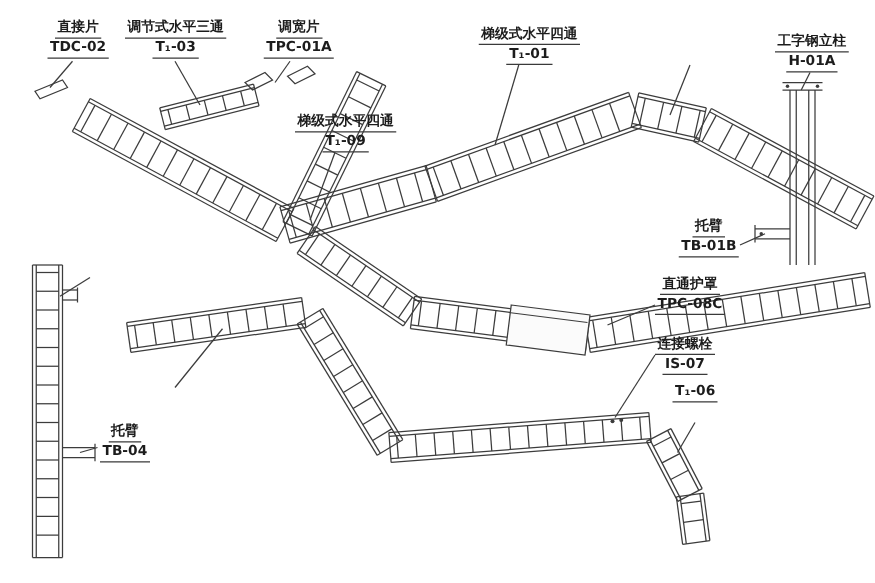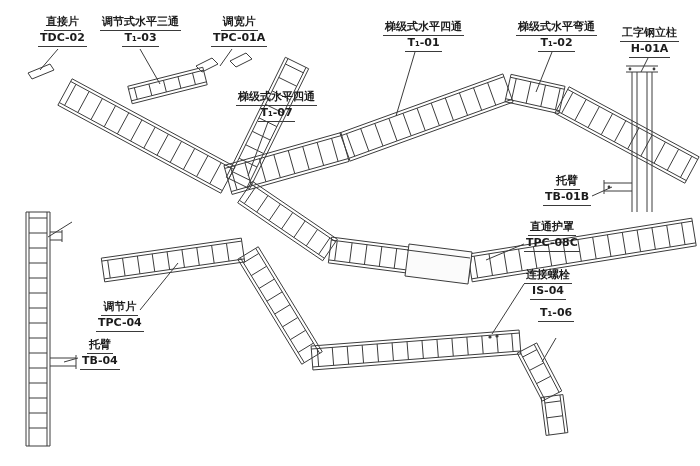--- a/index.html
+++ b/index.html
@@ -310,49 +310,41 @@
     <span class="ln">T₁-03</span>
   </div>
   <div class="callout" style="left:211px;top:15px">
     <span class="ln">调宽片</span>
     <span class="ln">TPC-01A</span>
   </div>
   <div class="callout" style="left:383px;top:20px">
     <span class="ln">梯级式水平四通</span>
     <span class="ln">T₁-01</span>
   </div>
-  <div class="callout" style="left:516px;top:20px">
-    <span class="ln">梯级式水平弯通</span>
-    <span class="ln">T₁-02</span>
-  </div>
   <div class="callout" style="left:620px;top:26px">
     <span class="ln">工字钢立柱</span>
     <span class="ln">H-01A</span>
   </div>
   <div class="callout" style="left:236px;top:90px">
     <span class="ln">梯级式水平四通</span>
-    <span class="ln">T₁-07</span>
+    <span class="ln">T₁-09</span>
   </div>
   <div class="callout" style="left:543px;top:174px">
     <span class="ln">托臂</span>
     <span class="ln">TB-01B</span>
   </div>
   <div class="callout" style="left:524px;top:220px">
     <span class="ln">直通护罩</span>
     <span class="ln">TPC-08C</span>
   </div>
   <div class="callout" style="left:524px;top:268px">
     <span class="ln">连接螺栓</span>
-    <span class="ln">IS-04</span>
+    <span class="ln">IS-07</span>
   </div>
   <div class="callout" style="left:538px;top:306px">
     <span class="ln">T₁-06</span>
-  </div>
-  <div class="callout" style="left:96px;top:300px">
-    <span class="ln">调节片</span>
-    <span class="ln">TPC-04</span>
   </div>
   <div class="callout" style="left:80px;top:338px">
     <span class="ln">托臂</span>
     <span class="ln">TB-04</span>
   </div>
 
 </div>
 
 </body></html>

